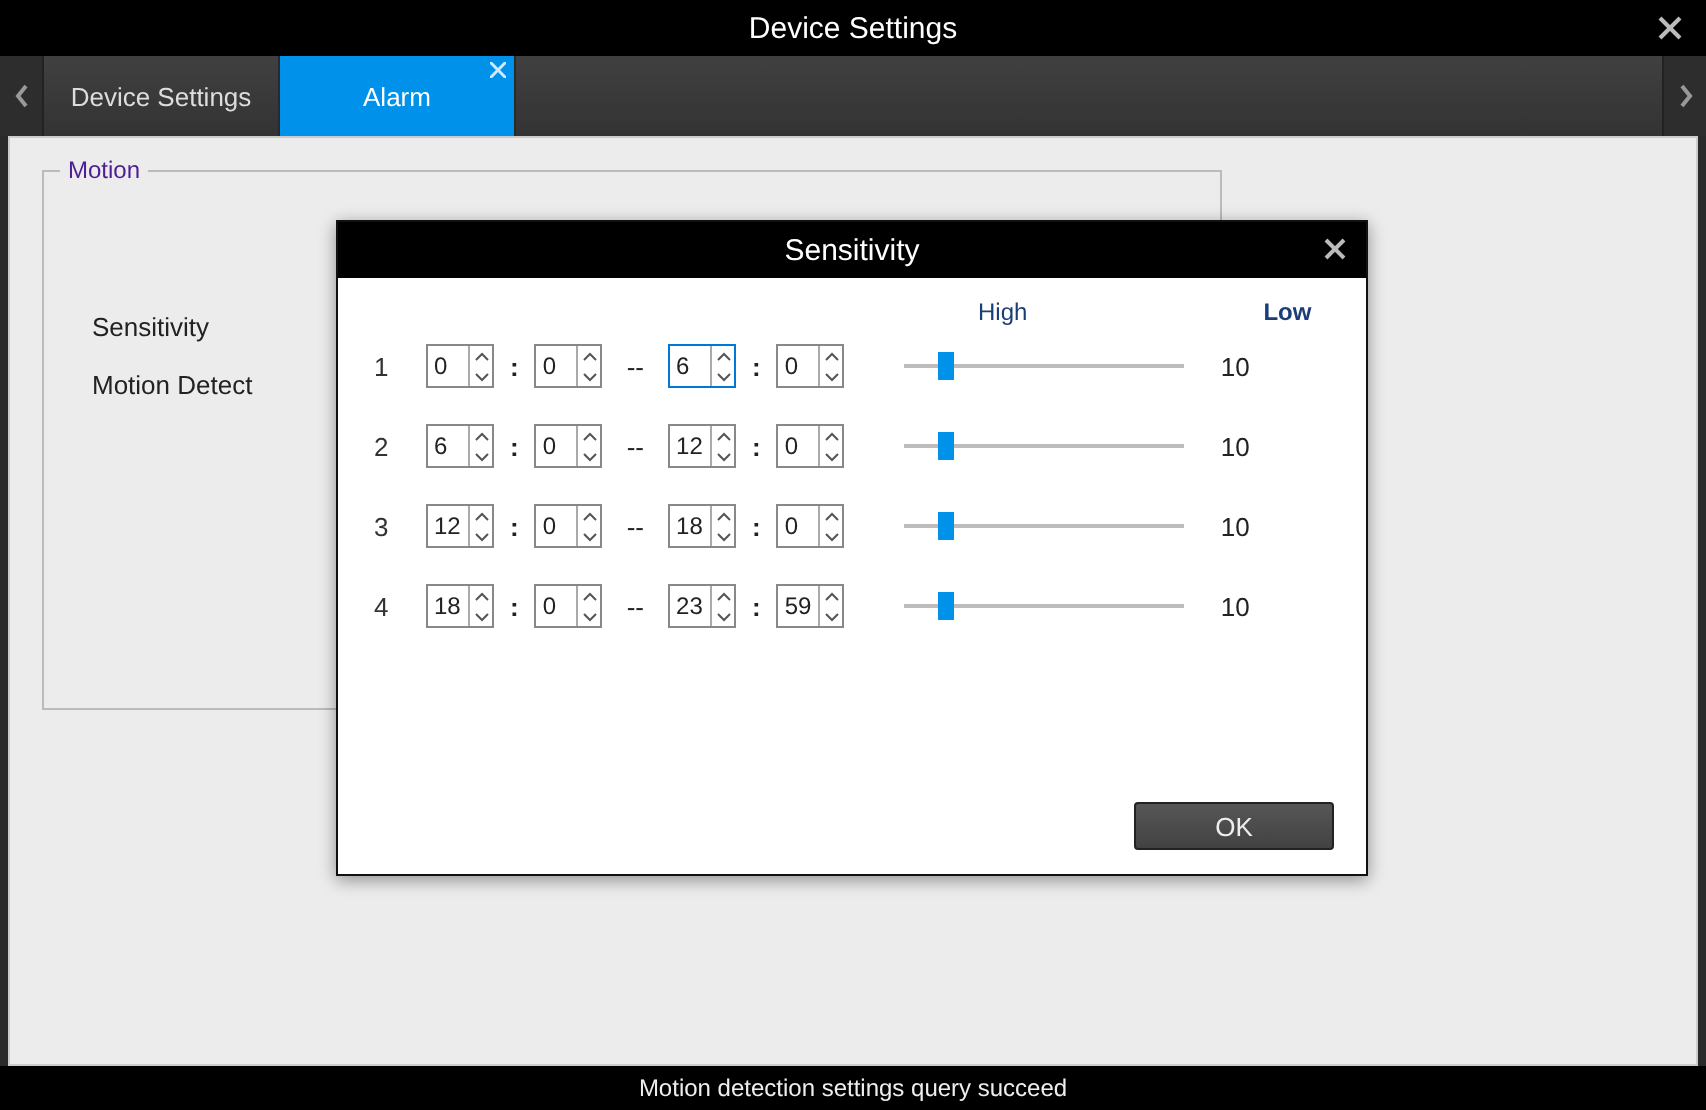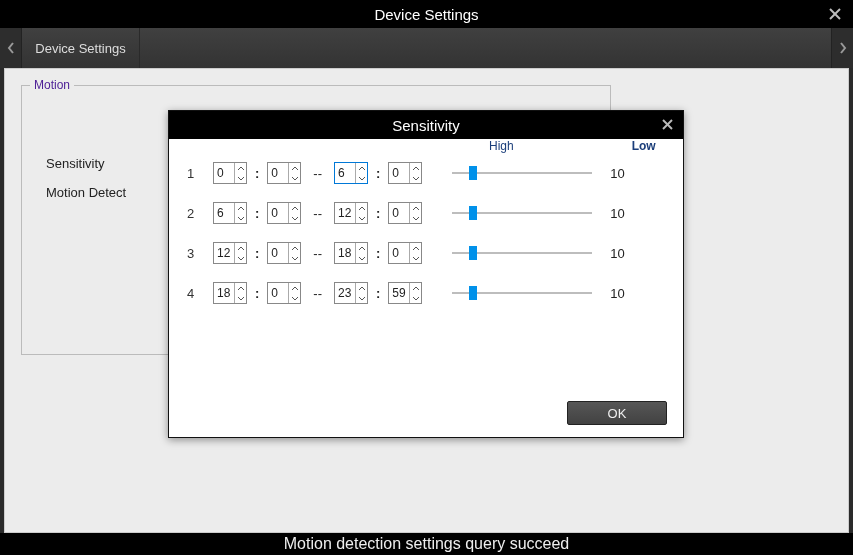--- a/index.html
+++ b/index.html
@@ -24,21 +24,21 @@
   .motion-legend { position:absolute; left:8px; top:-8px; background:#ececec; padding:0 4px; font-size:12px; color:#4c1d95; }
   .sidemenu { position:absolute; left:24px; top:70px; font-size:13px; color:#222; }
   .sidemenu div { margin-bottom:14px; cursor:pointer; }
 
   
   .modal { position:absolute; left:168px; top:110px; width:516px; height:328px; background:#fff; border:1px solid #111; box-shadow:0 2px 8px rgba(0,0,0,.4); }
   .modal-title { height:28px; background:#000; color:#fff; display:flex; align-items:center; justify-content:center; font-size:15px; position:relative; }
   .modal-close { position:absolute; right:6px; top:3px; width:20px; height:20px; cursor:pointer; display:flex; align-items:center; justify-content:center;}
   .modal-close svg { stroke:#bbb; }
 
-  .modal-body { padding:0 18px 0 18px; font-size:13px; color:#222; }
+  .modal-body { padding:10px 18px 0 18px; font-size:13px; color:#222; }
   .hdr-row { display:flex; }
   .hdr-high { margin-left:302px; color:#1b3e7a; font-size:12px; }
   .hdr-low  { margin-left:118px; color:#1b3e7a; font-size:12px;font-weight:bold; }
 
   .row { display:flex; align-items:center; height:40px; }
   .row-num { width:14px; text-align:left; color:#333; font-size:13px; }
   .spin { width:34px; height:22px; border:1px solid #888; background:#fff; display:inline-flex; align-items:center; margin:0 2px; }
   .spin.focused { border:1px solid #0078d7; }
   .spin-val { flex:1; font-size:12px; text-align:left; padding-left:3px; }
   .spin-btns { width:12px; display:flex; flex-direction:column; border-left:1px solid #aaa;}
@@ -48,21 +48,21 @@
   .dash { margin:0 10px; }
 
   .slider { position:relative; width:140px; height:18px; margin-left:28px; }
   .slider-track { position:absolute; left:0; right:0; top:8px; height:2px; background:#bdbdbd; }
   .slider-thumb { position:absolute; top:2px; width:8px; height:14px; background:#0091ea; cursor:pointer; }
   .slider-val { width:28px; margin-left:18px; font-size:13px; color:#222; }
 
   .modal-footer { position:absolute; bottom:12px; right:16px; display:flex; gap:8px; }
   .btn { width:100px; height:24px; background:linear-gradient(#565656,#424242); color:#eee; border:1px solid #222; font-size:13px; cursor:pointer; display:flex; align-items:center; justify-content:center; border-radius:2px; }
 
-  .statusbar { position:absolute; left:0; right:0; bottom:0; height:22px; background:#000; color:#eee; font-size:16px; display:flex; align-items:center; justify-content:center; }
+  .statusbar { position:absolute; left:0; right:0; bottom:0; height:22px; background:#000; color:#eee; font-size:12px; display:flex; align-items:center; justify-content:center; }
 </style>
 </head>
 <body>
 
 <div class="titlebar">
   <span class="titlebar-title">Device Settings</span>
   <div class="titlebar-close">
     <svg width="14" height="14" viewBox="0 0 14 14">
         <line x1="2" y1="2" x2="12" y2="12" stroke-width="2"></line>
         <line x1="12" y1="2" x2="2" y2="12" stroke-width="2"></line>
@@ -71,20 +71,29 @@
 </div>
 
 <div class="tabbar">
   <div class="tab-nav-left">
     <svg width="8" height="12" viewBox="0 0 8 12">
         <polyline points="6,1 2,6 6,11" fill="none" stroke-width="2"></polyline>
       </svg>
   </div>
   <div class="tab">
     <span>Device Settings</span>
+  </div>
+  <div class="tab active">
+    <span>Alarm</span>
+    <span class="tab-close">
+      <svg width="8" height="8" viewBox="0 0 8 8">
+          <line x1="0" y1="0" x2="8" y2="8" stroke="#cfeaff" stroke-width="1.5"></line>
+          <line x1="8" y1="0" x2="0" y2="8" stroke="#cfeaff" stroke-width="1.5"></line>
+        </svg>
+    </span>
   </div>
   <div class="tab-nav-right">
     <svg width="8" height="12" viewBox="0 0 8 12">
         <polyline points="2,1 6,6 2,11" fill="none" stroke-width="2"></polyline>
       </svg>
   </div>
 </div>
 
 <div class="main-area">
   <div class="motion-box">

